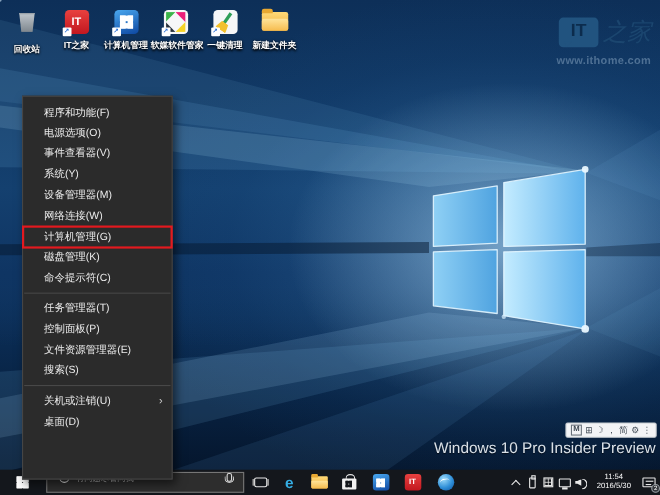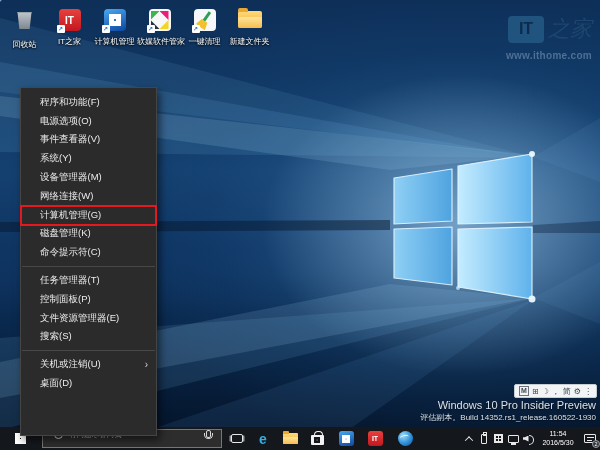--- a/index.html
+++ b/index.html
@@ -11,21 +11,21 @@
       linear-gradient(180deg,#0d2f58 0%,#14406f 38%,#0f3563 55%,#08234500 70%),
       linear-gradient(180deg,#0c2c52 0%,#123c6b 45%,#0a2a50 70%,#041226 100%);
   }
   svg.wall { position:absolute; inset:0; z-index:0; display:block; }
 
   
   .icon-row { position:absolute; top:7px; left:2px; display:flex; z-index:2; }
   .dicon { width:45px; text-align:center; cursor:pointer; }
   .dicon .art { position:relative; width:26px; height:26px; margin:0 auto; }
   .dicon .lbl { display:block; margin-top:3px; font-size:8px; color:#fff; white-space:nowrap;
-    text-shadow:0 1px 2px rgba(0,0,0,.95), 0 0 2px rgba(0,0,0,.8); }
+    text-shadow:0 1px 2px rgba(0,0,0,.95), 0 0 2px rgba(0,0,0,.8);font-weight:bold; }
   .shortcut { position:absolute; left:0; bottom:0; width:8px; height:8px; background:#fff;
     border-radius:1px; font-size:6px; line-height:8px; color:#2a6fd6; text-align:center; font-weight:bold; }
   .art-bin { width:16px; height:19px; margin:3px auto 0; background:linear-gradient(180deg,#c7ced4,#7f878e);
     clip-path:polygon(6% 10%,94% 10%,82% 100%,18% 100%); position:relative; }
   .art-bin::before { content:""; position:absolute; top:0; left:0; right:0; height:3px; background:#9aa2a9; }
   .art-sq { position:absolute; inset:2px; border-radius:4px; }
   .it-red { background:linear-gradient(180deg,#e8413f,#c2171f); color:#fff; font-weight:bold;
     font-size:10px; display:flex; align-items:center; justify-content:center; }
   .art-circle { position:absolute; inset:1px; border-radius:50%;
     background:radial-gradient(circle at 35% 30%,#9fdcfa,#2f8fd8 55%,#0c4f9a); }
@@ -68,21 +68,21 @@
     padding:5px 0; display:flex; flex-direction:column; }
   .mi { height:18.8px; flex:0 0 18.8px; display:flex; align-items:center; padding:0 8px 0 19px;
     font-size:9.5px; color:#ececec; cursor:pointer; position:relative; white-space:nowrap; }
   .mi.hl { outline:2px solid #e3191f; outline-offset:-1px; }
   .mi .arrow { margin-left:auto; font-size:10px; color:#cfcfcf; }
   .sep { height:1px; flex:0 0 1px; margin:4px 1px; background:#484848; }
 
   
   .sysmark { position:absolute; right:4px; top:399px; z-index:2; text-align:right;
     color:rgba(236,242,248,.92); text-shadow:0 1px 1px rgba(0,0,0,.6); }
-  .sysmark .l1 { font-size:11px; }
+  .sysmark .l1 { font-size:14px; }
   .sysmark .l2 { font-size:8px; margin-top:1px; }
   .imebar { position:absolute; right:3px; top:384px; height:14px; z-index:2; background:#f3f4f6;
     border:1px solid #c8cdd2; border-radius:2px; display:flex; align-items:center; gap:3px;
     padding:0 4px; font-size:8px; color:#3c4650; }
   .imebar .m { border:1px solid #6a737c; padding:0 1px; line-height:8px; font-size:7px; font-weight:bold; }
 
   
   .taskbar { position:absolute; left:0; bottom:0; width:600px; height:23px; background:#14171c; z-index:5; }
   .start { position:absolute; left:0; top:0; width:40px; height:23px; display:flex; align-items:center; justify-content:center; cursor:pointer; }
   .winlogo { width:11px; height:11px; background-image:linear-gradient(90deg,#fff 5px,transparent 5px),linear-gradient(#fff 5px,transparent 5px);
@@ -276,21 +276,20 @@
     <span>⊞</span>
     <span>☽</span>
     <span>，</span>
     <span>简</span>
     <span>⚙</span>
     <span>⋮</span>
   </div>
 
   <div class="sysmark">
     <div class="l1">Windows 10 Pro Insider Preview</div>
-    <div class="l2">评估副本。Build 14352.rs1_release.160522-1930</div>
   </div>
 
   <div class="taskbar">
     <div class="start">
         <div class="winlogo"></div>
       </div>
     <div class="searchbox">
       <div class="cring"></div>
       <span class="stext">有问题尽管问我</span>
       <div class="mic"></div>

